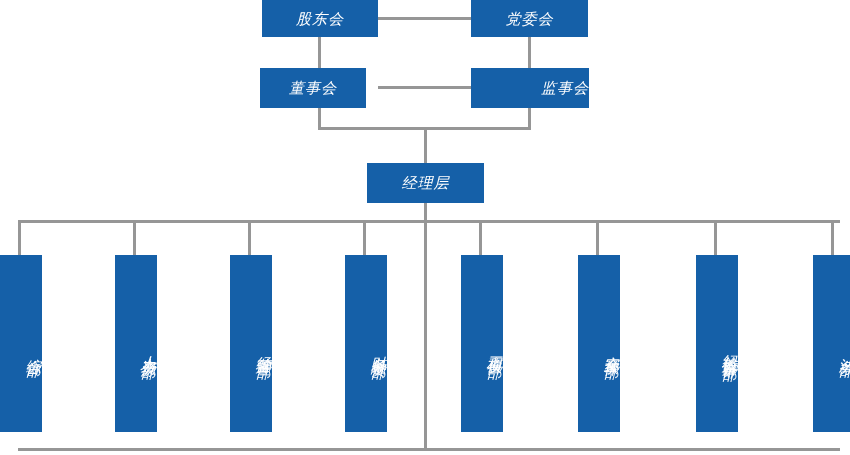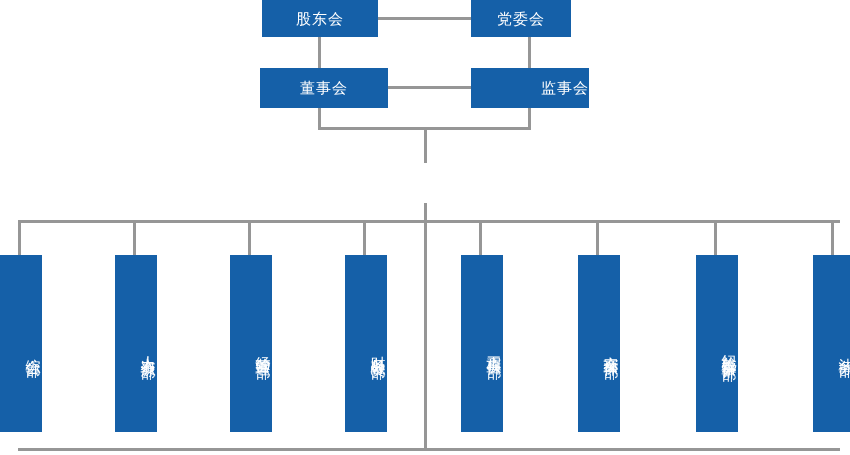--- a/index.html
+++ b/index.html
@@ -24,20 +24,21 @@
     background: #1560A8;
     color: #ffffff;
     display: flex;
     align-items: center;
     justify-content: center;
     box-sizing: border-box;
     font-size: 15px;
     letter-spacing: 1px;
     line-height: 1.15;
     user-select: none;
+    font-style: italic;
   }
   .node.horizontal {
     writing-mode: horizontal-tb;
   }
   .node.vertical {
     writing-mode: vertical-rl;
     text-orientation: upright;
     align-items: flex-start;
     justify-content: center;
     padding-top: 10px;
@@ -88,32 +89,35 @@
   <div class="line v" style="left:831px; top:220px; height:35px;"></div>
 
   <div class="line v" style="left:424px; top:220px; height:230px;"></div>
 
   <div class="line h" style="left:18px; top:448px; width:822px;"></div>
 
   <div class="node horizontal" style="left:262px; top:0px; width:116px; height:37px;">
     <span>股东会</span>
   </div>
 
-  <div class="node horizontal" style="left:471px; top:0px; width:100px; height:37px;">
+  <div class="node horizontal" style="left:471px; top:0px; width:117px; height:37px;">
     <span>党委会</span>
   </div>
 
-  <div class="node horizontal" style="left:260px; top:68px; width:128px; height:40px;">
+  <div class="node horizontal" style="left:260px; top:68px; width:106px; height:40px;">
     <span>董事会</span>
   </div>
 
   <div class="node horizontal" style="left:471px; top:68px; width:118px; height:40px;justify-content:flex-end;">
     <span>监事会</span>
   </div>
 
+  <div class="node horizontal" style="left:367px; top:163px; width:117px; height:40px;">
+    <span>经理层</span>
+  </div>
 
   <div class="node vertical" style="left:0px; top:255px; width:42px; height:177px;">
     <span>综合部</span>
   </div>
 
   <div class="node vertical" style="left:115px; top:255px; width:42px; height:177px;">
     <span>人力资源部</span>
   </div>
 
   <div class="node vertical" style="left:230px; top:255px; width:42px; height:177px;">

